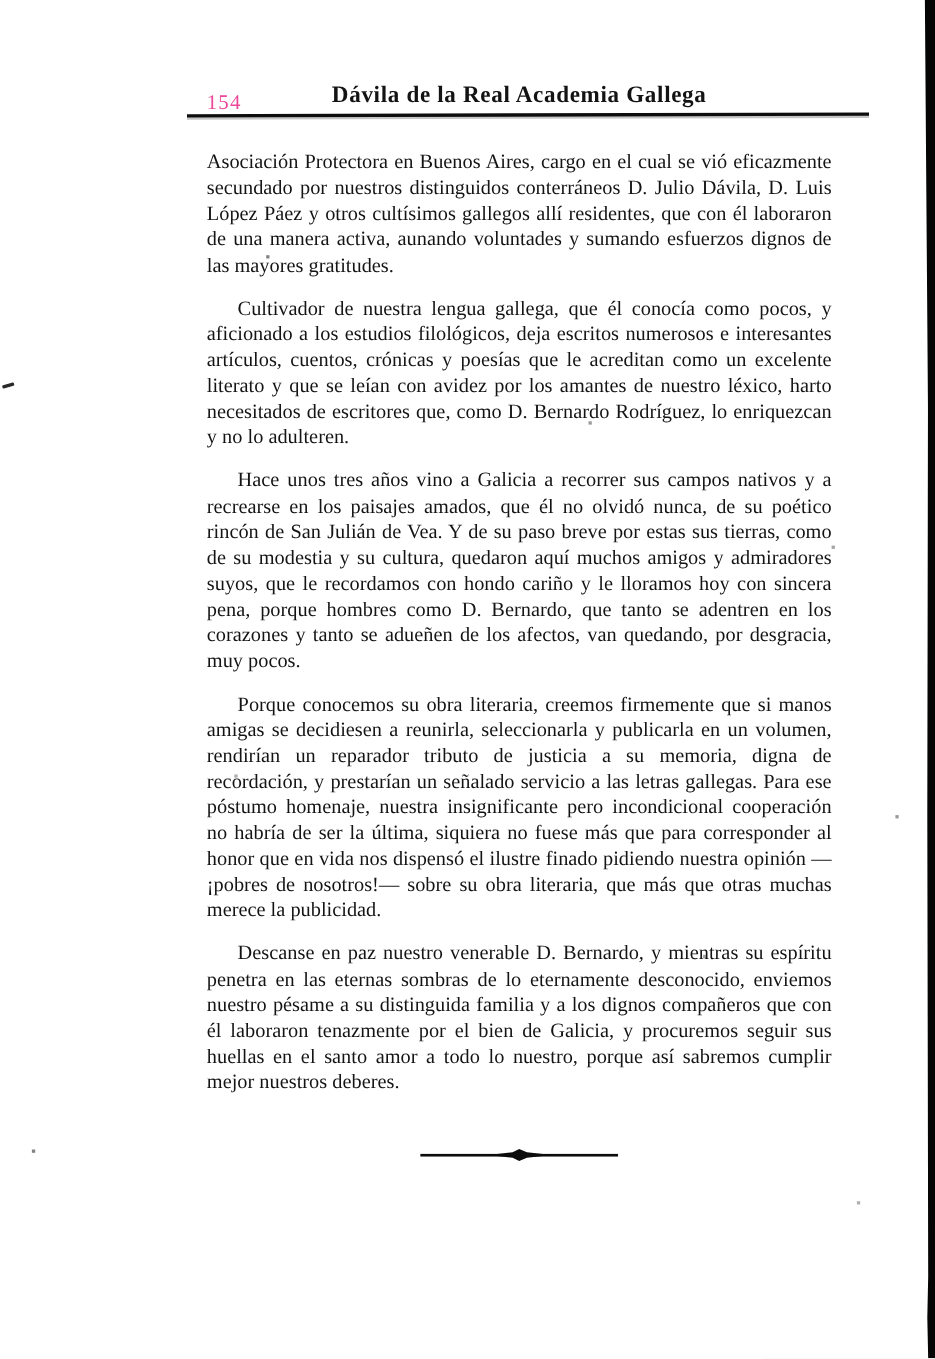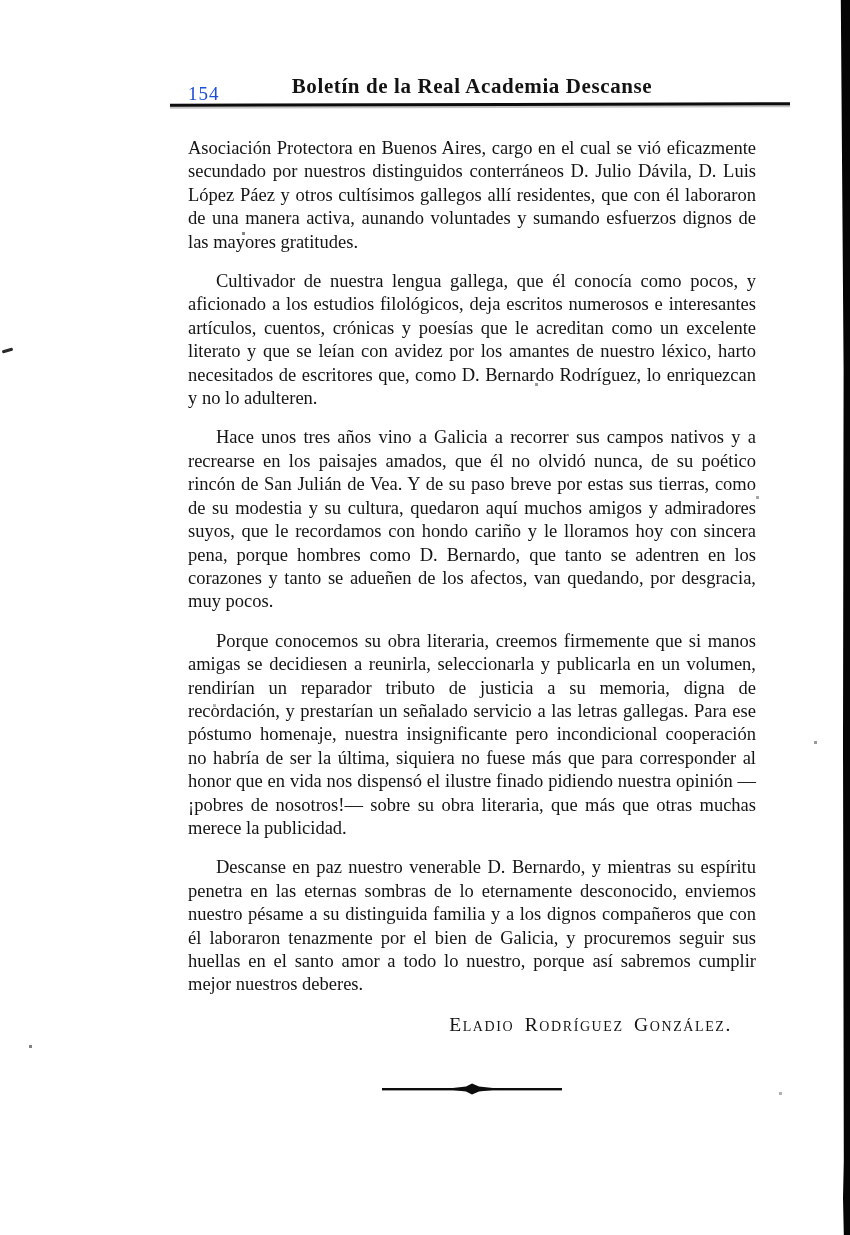--- a/index.html
+++ b/index.html
@@ -17,21 +17,21 @@
     color:#111111;
   }
   
   .header{
     position:absolute;
     left:172px;top:74px;width:600px;height:26px;
     text-align:center;
   }
   .pagenum{
     position:absolute;left:16px;top:9px;
-    font-size:19px;letter-spacing:1px;color:#1d4ed8;
+    font-size:19px;letter-spacing:1px;color:#ec4899;
   }
   .htitle{
     display:inline-block;
     font-size:21px;font-weight:bold;
     letter-spacing:0.6px;
     color:#131313;
     transform:scaleY(1.02);
   }
   .header-rule{
     position:absolute;
@@ -101,33 +101,32 @@
       780px 1093px 0 1px rgba(30,30,30,.35);
   }
 </style>
 </head>
 <body>
 
 <div class="page">
 
   <div class="header">
     <span class="pagenum">154</span>
-    <span class="htitle">Boletín de la Real Academia Descanse</span>
+    <span class="htitle">Dávila de la Real Academia Gallega</span>
   </div>
 
   <div class="header-rule"></div>
 
   <div class="bodytext">
     <p class="no-indent">Asociación Protectora en Buenos Aires, cargo en el cual se vió eficazmente secundado por nuestros distinguidos conterráneos D. Julio Dávila, D. Luis López Páez y otros cultísimos gallegos allí residentes, que con él laboraron de una manera activa, aunando voluntades y sumando esfuerzos dignos de las mayores gratitudes.</p>
     <p>Cultivador de nuestra lengua gallega, que él conocía como pocos, y aficionado a los estudios filológicos, deja escritos numerosos e interesantes artículos, cuentos, crónicas y poesías que le acreditan como un excelente literato y que se leían con avidez por los amantes de nuestro léxico, harto necesitados de escritores que, como D. Bernardo Rodríguez, lo enriquezcan y no lo adulteren.</p>
     <p>Hace unos tres años vino a Galicia a recorrer sus campos nativos y a recrearse en los paisajes amados, que él no olvidó nunca, de su poético rincón de San Julián de Vea. Y de su paso breve por estas sus tierras, como de su modestia y su cultura, quedaron aquí muchos amigos y admiradores suyos, que le recordamos con hondo cariño y le lloramos hoy con sincera pena, porque hombres como D. Bernardo, que tanto se adentren en los corazones y tanto se adueñen de los afectos, van quedando, por desgracia, muy pocos.</p>
     <p>Porque conocemos su obra literaria, creemos firmemente que si manos amigas se decidiesen a reunirla, seleccionarla y publicarla en un volumen, rendirían un reparador tributo de justicia a su memoria, digna de recordación, y prestarían un señalado servicio a las letras gallegas. Para ese póstumo homenaje, nuestra insignificante pero incondicional cooperación no habría de ser la última, siquiera no fuese más que para corresponder al honor que en vida nos dispensó el ilustre finado pidiendo nuestra opinión —¡pobres de nosotros!— sobre su obra literaria, que más que otras muchas merece la publicidad.</p>
     <p>Descanse en paz nuestro venerable D. Bernardo, y mientras su espíritu penetra en las eternas sombras de lo eternamente desconocido, enviemos nuestro pésame a su distinguida familia y a los dignos compañeros que con él laboraron tenazmente por el bien de Galicia, y procuremos seguir sus huellas en el santo amor a todo lo nuestro, porque así sabremos cumplir mejor nuestros deberes.</p>
 
-    <div class="signature">Eladio Rodríguez González.</div>
 
     <div class="ornament">
       <svg width="180" height="14" viewBox="0 0 180 14" xmlns="http://www.w3.org/2000/svg">
         <rect x="0" y="6" width="180" height="2.4" fill="#0c0c0c"></rect>
         <polygon points="62,7 84,4.4 90,1.6 97,4.4 120,7 97,9.6 90,12.4 84,9.6" fill="#0c0c0c"></polygon>
       </svg>
     </div>
   </div>
 
   <div class="edge-artifact"></div>

